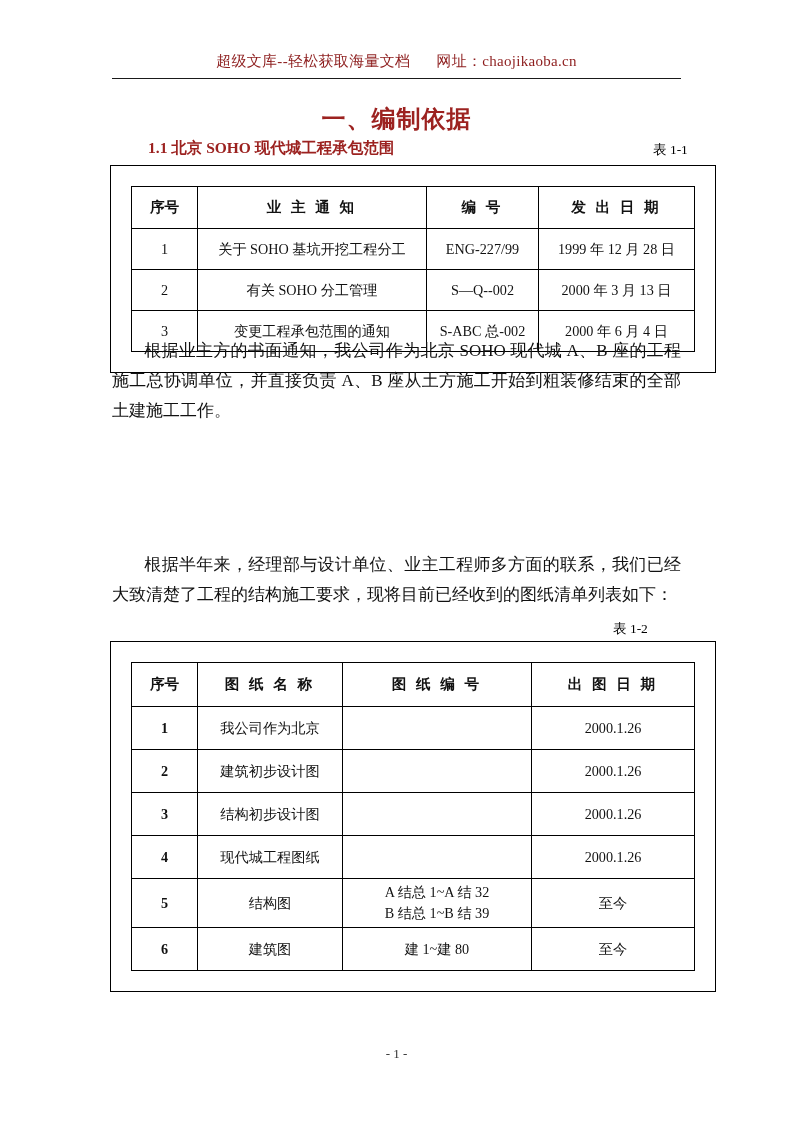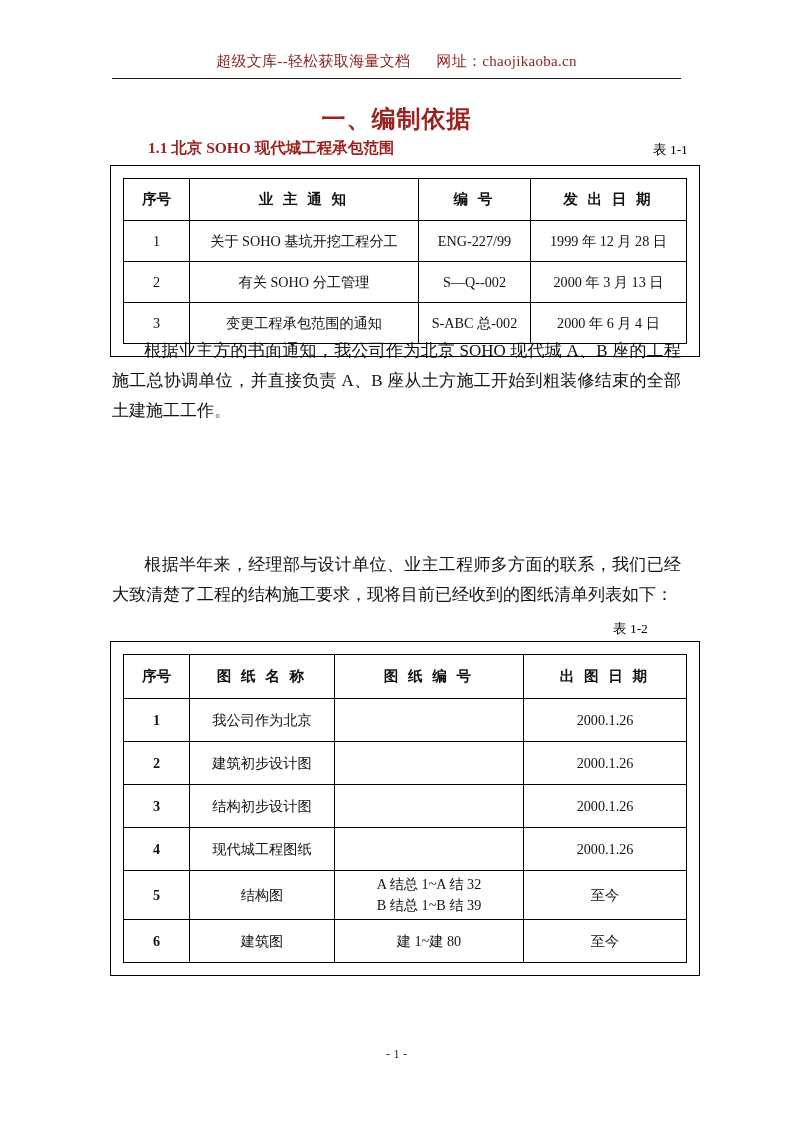--- a/index.html
+++ b/index.html
@@ -129,21 +129,21 @@
   }
   table.grid td.twoline {
     line-height: 21px;
     padding: 3px 2px;
   }
 
   
   .tblwrap {
     position: absolute;
     border: 1.5px solid #000;
-    padding: 12px;
+    padding: 20px;
     box-sizing: content-box;
     background: #fff;
   }
 
   .t1 { left: 110px; top: 165px; }
   .t2 { left: 110px; top: 641px; }
 
   
   .footer {
     position: absolute;

